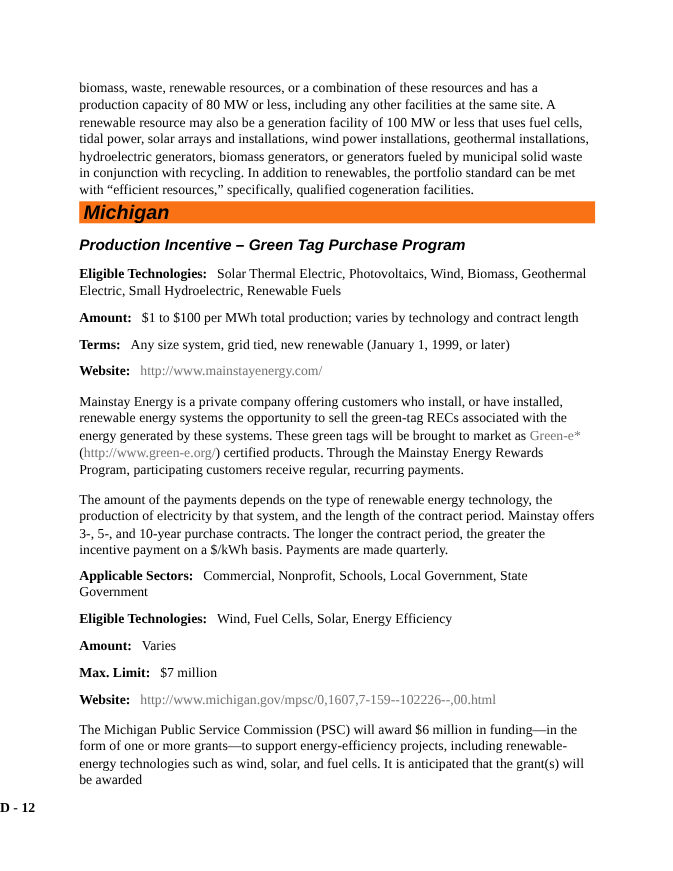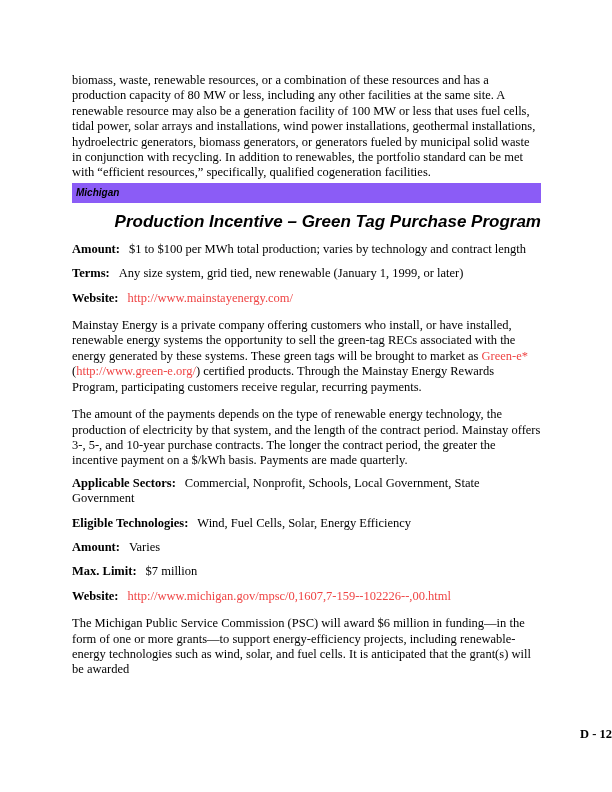--- a/index.html
+++ b/index.html
@@ -18,74 +18,75 @@
     font-size: 12.5px;
     line-height: 15.4px;
     color: #000000;
     overflow: hidden;
   }
   p { margin: 0; }
   .intro-para { margin: 0 0 2px 0; }
   .body-para { margin: 12px 0 7px 0; }
 
   .state-banner {
-    background: #8b5cf6;
+    background: #f97316;
     font-family: "Liberation Sans", "DejaVu Sans", sans-serif;
     font-weight: bold;
     font-style: italic;
-    font-size: 10px;
+    font-size: 18px;
     line-height: 16px;
     padding: 2px 4px 2px 4px;
     margin: 0 0 11px 0;
   }
   .program-title {
     font-family: "Liberation Sans", "DejaVu Sans", sans-serif;
     font-weight: bold;
     font-style: italic;
-    font-size: 17px;
+    font-size: 14px;
     line-height: 16px;
     margin: 0 0 12px 0;
-    text-align: right;
   }
   .program-title.second { margin-top: 2px; }
 
   .field { margin: 0 0 9px 0; }
   .field-label {
     font-weight: bold;
     margin-right: 9px;
   }
   .link {
-    color: #ef4444;
+    color: #737373;
     text-decoration: none;
     cursor: pointer;
   }
   .footer {
     position: absolute;
     top: 727px;
     left: 0;
     right: 0;
-    text-align: right;
+    text-align: left;
     font-weight: bold;
     font-size: 12.5px;
-    margin-left: 11px;
   }
 </style>
 </head>
 <body>
 
 <div class="page">
 
   <p class="intro-para">biomass, waste, renewable resources, or a combination of these resources and has a production capacity of 80 MW or less, including any other facilities at the same site. A renewable resource may also be a generation facility of 100 MW or less that uses fuel cells, tidal power, solar arrays and installations, wind power installations, geothermal installations, hydroelectric generators, biomass generators, or generators fueled by municipal solid waste in conjunction with recycling. In addition to renewables, the portfolio standard can be met with  “efficient resources,” specifically, qualified cogeneration facilities.</p>
 
   <div class="state-banner">
     <span>Michigan</span>
   </div>
 
   <p class="program-title">Production Incentive – Green Tag Purchase Program</p>
 
+  <p class="field">
+    <span class="field-label">Eligible Technologies:</span><span class="field-value">Solar Thermal Electric, Photovoltaics, Wind, Biomass, Geothermal Electric, Small Hydroelectric, Renewable Fuels</span>
+  </p>
 
   <p class="field">
     <span class="field-label">Amount:</span><span class="field-value">$1 to $100 per MWh total production; varies by technology and contract length</span>
   </p>
 
   <p class="field">
     <span class="field-label">Terms:</span><span class="field-value">Any size system, grid tied, new renewable (January 1, 1999, or later)</span>
   </p>
 
   <p class="field">

